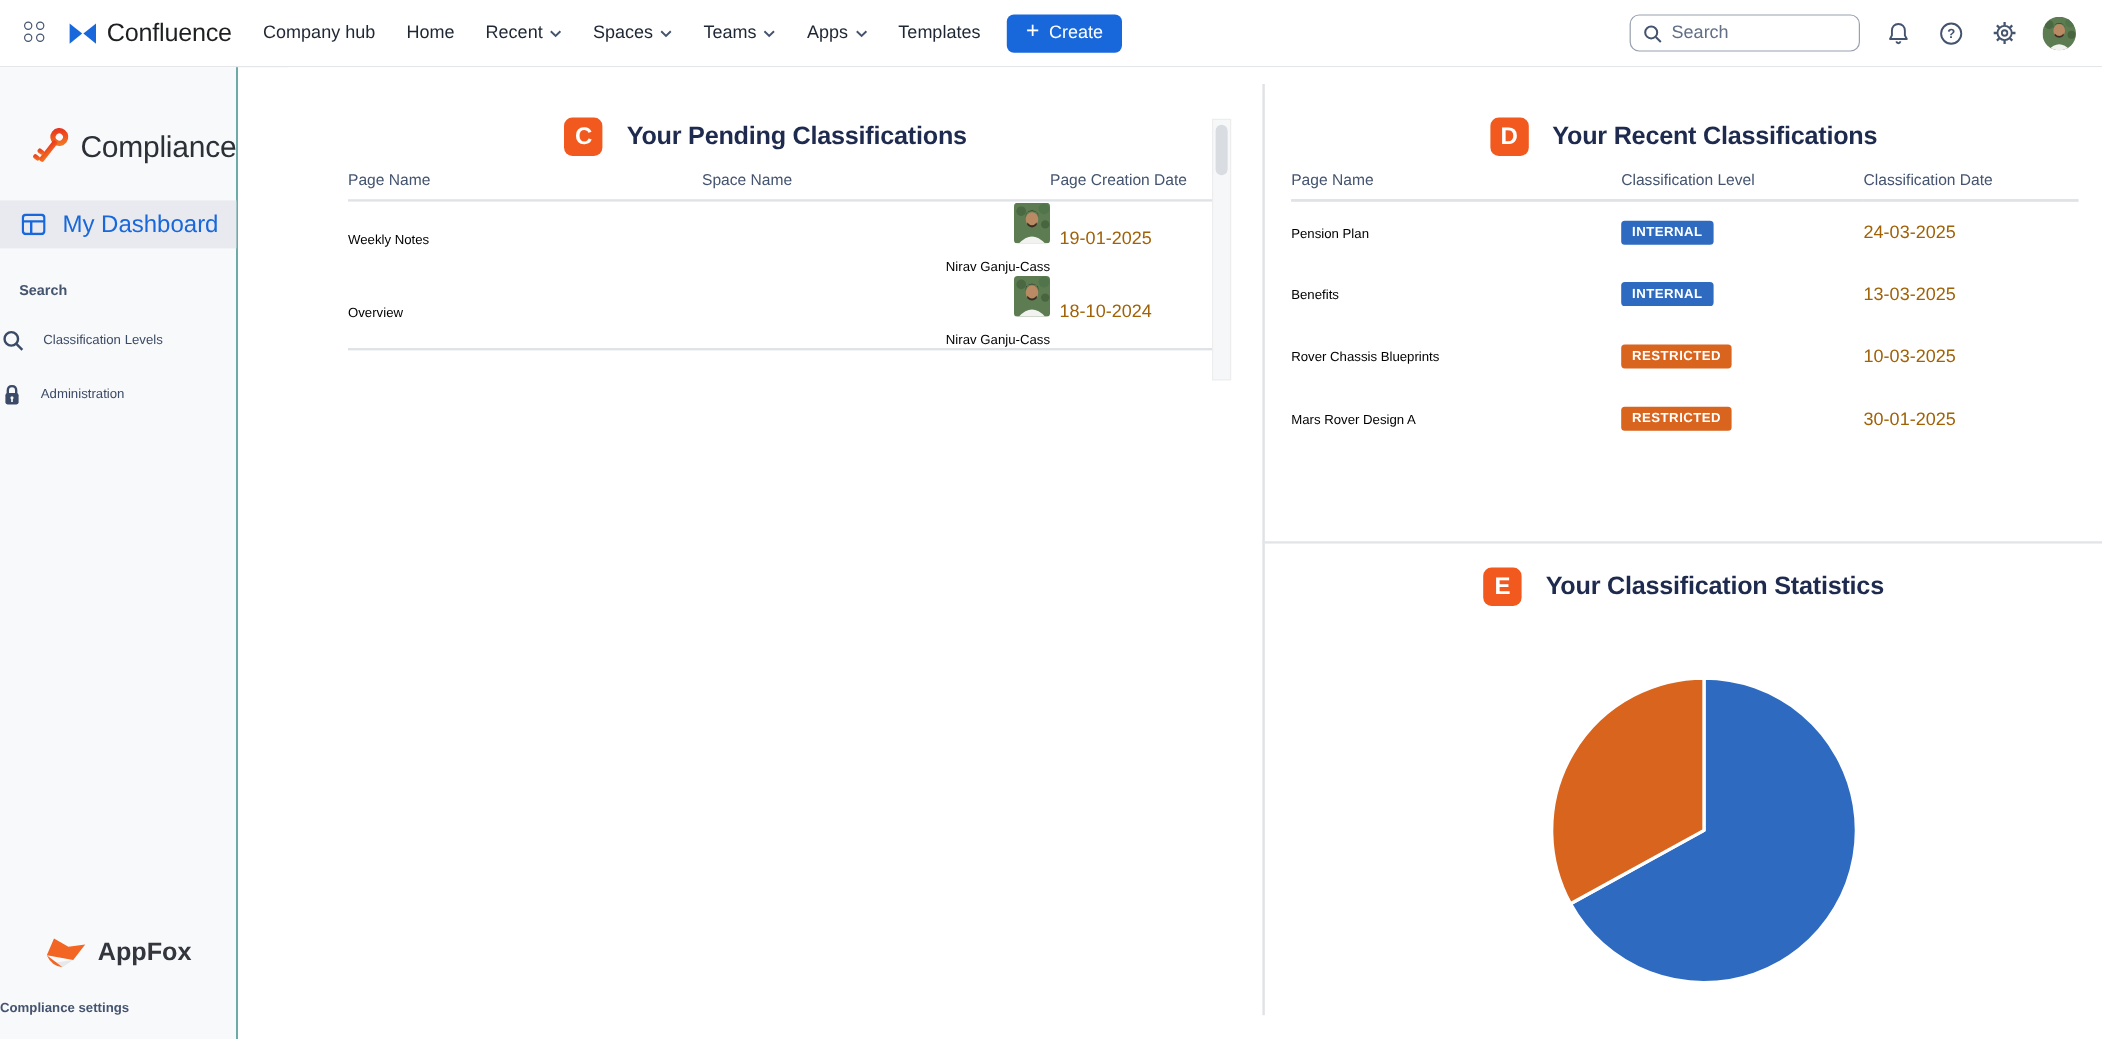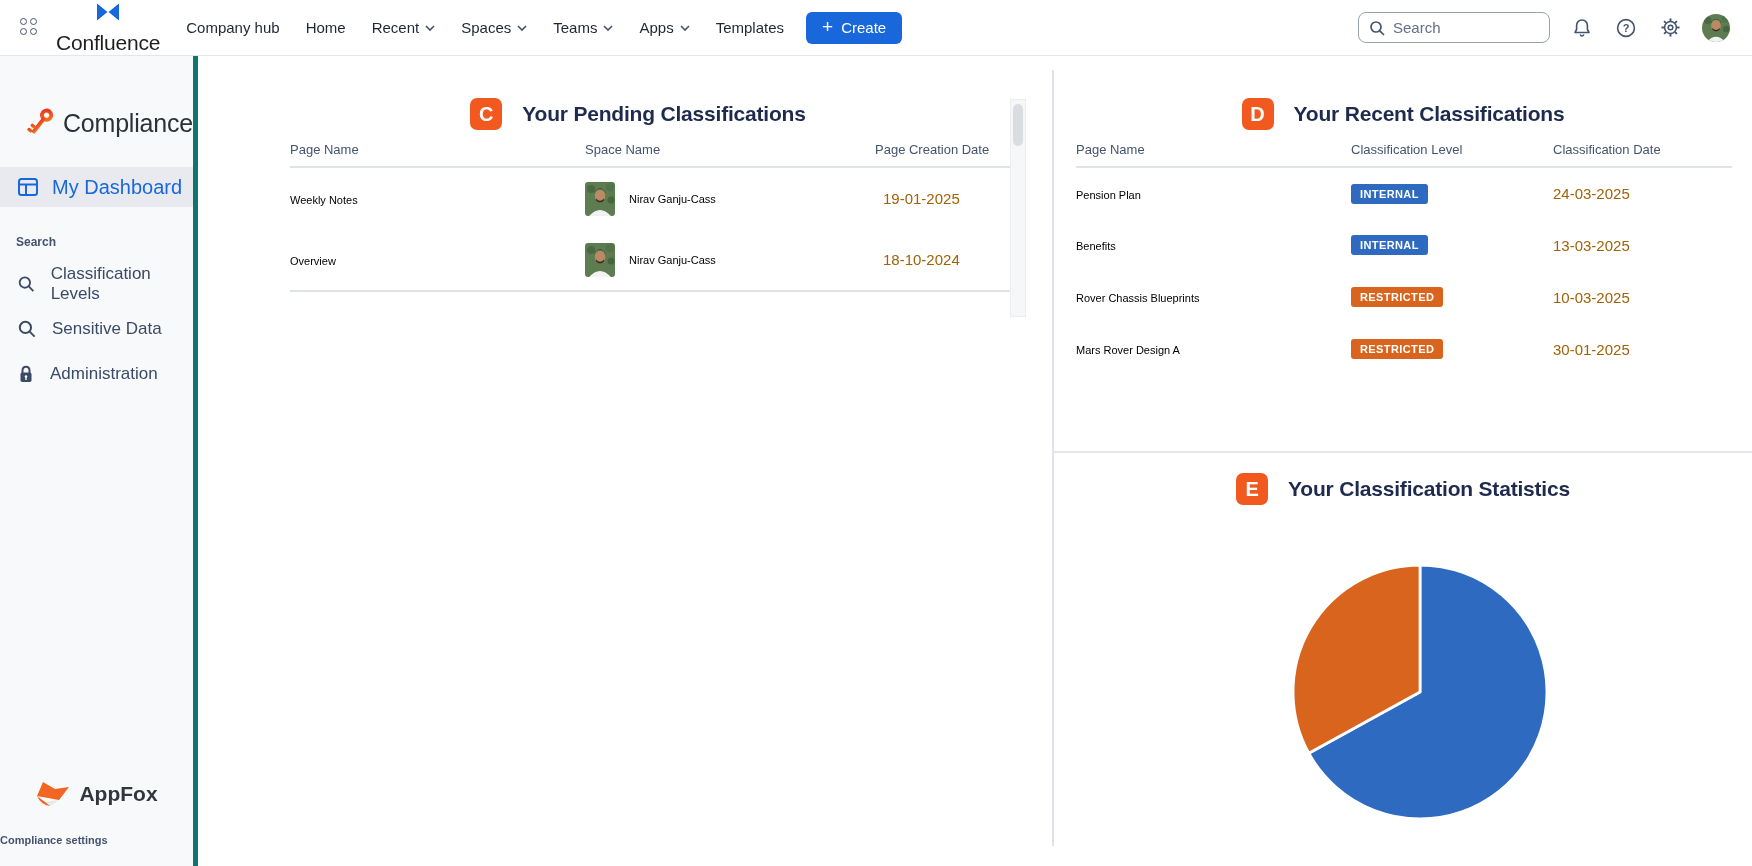--- a/index.html
+++ b/index.html
@@ -5,50 +5,50 @@
   * { margin:0; padding:0; box-sizing:border-box; }
   html,body { width:1752px; height:866px; overflow:hidden; background:#fff;
     font-family:"Liberation Sans", sans-serif; color:#1f2b4e; }
 
   
   .topbar { position:absolute; top:0; left:0; width:1752px; height:56px; background:#fff;
     border-bottom:1px solid #e4e6ea; display:flex; align-items:center; padding:0 22px 0 18px; }
   .appswitch { width:22px; height:22px; display:grid; grid-template-columns:10px 10px;
     grid-template-rows:10px 10px; align-items:center; justify-items:center; cursor:pointer; }
   .appswitch span { width:7px; height:7px; border:1.6px solid #44546f; border-radius:50%; }
-  .brandwrap { display:flex; align-items:center; margin-left:16px; gap:7px;flex-direction:column; }
+  .brandwrap { display:flex; align-items:center; margin-left:16px; gap:7px; }
   .brand-name { font-size:21px; font-weight:500; color:#1e1f21; letter-spacing:-0.2px; }
   .nav { display:flex; align-items:center; gap:26px; margin-left:26px; }
   .nav-item { font-size:15px; color:#1e2733; display:flex; align-items:center; gap:6px; cursor:pointer; }
   .chev { margin-top:2px; }
   .create-btn { margin-left:22px; height:32px; border:none; border-radius:6px; background:#1868db;
     color:#fff; font-size:15px; font-weight:500; display:flex; align-items:center; gap:8px;
     padding:0 16px; cursor:pointer; font-family:inherit; }
   .create-plus { font-size:19px; font-weight:400; line-height:1; margin-top:-2px; }
   .topbar-right { margin-left:auto; display:flex; align-items:center; gap:20px; }
   .searchbox { width:192px; height:31px; border:1px solid #98a1b0; border-radius:8px;
     display:flex; align-items:center; padding:0 10px; gap:8px; background:#fff; }
   .searchbox input { border:none; outline:none; font-size:15px; width:130px; color:#1e2733;
     font-family:inherit; background:transparent; }
   .searchbox input::placeholder { color:#626f86; }
   .icon-btn { width:24px; height:24px; display:flex; align-items:center; justify-content:center; cursor:pointer; }
   .avatar-top { width:28px; height:28px; border-radius:50%; overflow:hidden; cursor:pointer; }
 
   
   .sidebar { position:absolute; top:56px; left:0; width:198px; bottom:0; background:#f8f9fb;
-    border-right:5px solid #0f766e; }
+    border-right:1px solid #0f766e; }
   .app-logo { display:flex; align-items:center; margin:42px 0 0 26px; gap:8px; }
   .app-logo-text { font-size:25px; font-weight:500; color:#2b3137; letter-spacing:-0.2px; }
   .dash-item { margin-top:19px; height:40px; background:#e8eaef; display:flex; align-items:center;
     gap:14px; padding-left:18px; cursor:pointer; }
   .dash-item .label { color:#1868db; font-size:20px; }
   .section-label { margin:28px 0 0 16px; font-size:12px; font-weight:700; color:#44546f; }
   .side-items { margin-top:12px; }
-  .side-item { height:45px; display:flex; align-items:center; gap:16px; padding-left:18px;
-    font-size:17px; color:#3b4a66; cursor:pointer; }
+  .side-item { height:45px; display:flex; align-items:center; gap:16px; padding-left:2px;
+    font-size:11px; color:#3b4a66; cursor:pointer; }
   .sidebar-footer { position:absolute; bottom:20px; left:0; width:100%; text-align:left; }
   .fox-row { display:flex; align-items:center; justify-content:center; gap:8px; }
   .fox-name { font-size:21px; font-weight:600; color:#33373d; }
   .settings-label { margin-top:26px; font-size:11px; font-weight:700; color:#44546f; }
 
   
   .main { position:absolute; top:56px; left:240px; right:0; bottom:0; background:#fff; }
   .v-divider { position:absolute; left:812px; top:14px; width:2px; height:776px; background:#e0e2e7; }
   .h-divider { position:absolute; left:812px; right:0; top:395px; height:2px; background:#e3e5e9; }
 
@@ -63,21 +63,21 @@
   table { border-collapse:collapse; table-layout:fixed; }
   th { font-size:13px; font-weight:500; color:#44546f; text-align:left; padding-bottom:9px;
     border-bottom:2px solid #dfe3e8; }
   .page-link { color:#000000; font-size:11px; cursor:pointer; text-decoration:none; }
   .date-cell { font-size:15px; color:#a16207; }
 
   
   .table-c { position:absolute; left:50px; top:86px; width:720px; }
   .table-c td { height:62px; vertical-align:middle; }
   .table-c tbody tr:last-child td { border-bottom:2px solid #dfe3e8; }
-  .space-cell { display:flex; align-items:center; gap:14px; }
+  .space-cell { display:flex; align-items:flex-end; gap:14px;flex-direction:column; }
   .space-avatar { width:30px; height:34px; border-radius:3px; overflow:hidden; flex:0 0 auto; }
   .table-c .date-cell { padding-left:8px; }
 
   .scrollbar { position:absolute; left:770px; top:43px; width:16px; height:218px;
     background:#f6f7f8; border:1px solid #ededee; cursor:pointer; }
   .scroll-thumb { position:absolute; top:4px; left:2px; width:10px; height:42px;
     border-radius:5px; background:#d9dce1; }
 
   
   .table-d { position:absolute; left:836px; top:86px; width:656px; }
@@ -225,27 +225,20 @@
 
   <div class="section-label">Search</div>
 
   <div class="side-items">
     <div class="side-item">
       <svg width="18" height="18" viewBox="0 0 17 17">
         <circle cx="7" cy="7" r="5.3" fill="none" stroke="#3b4a66" stroke-width="1.9"></circle>
         <line x1="11" y1="11" x2="15.7" y2="15.7" stroke="#3b4a66" stroke-width="1.9"></line>
       </svg>
       <span>Classification Levels</span>
-    </div>
-    <div class="side-item">
-      <svg width="18" height="18" viewBox="0 0 17 17">
-        <circle cx="7" cy="7" r="5.3" fill="none" stroke="#3b4a66" stroke-width="1.9"></circle>
-        <line x1="11" y1="11" x2="15.7" y2="15.7" stroke="#3b4a66" stroke-width="1.9"></line>
-      </svg>
-      <span>Sensitive Data</span>
     </div>
     <div class="side-item">
       <svg width="16" height="18" viewBox="0 0 16 18">
         <path d="M4.5,8 L4.5,5.5 C4.5,3.2 6,1.8 8,1.8 C10,1.8 11.5,3.2 11.5,5.5 L11.5,8" fill="none" stroke="#3b4a66" stroke-width="2"></path>
         <rect x="2.5" y="7.5" width="11" height="9.5" rx="1.8" fill="#3b4a66"></rect>
         <circle cx="8" cy="11.5" r="1.3" fill="#f8f9fb"></circle>
         <rect x="7.3" y="12" width="1.4" height="3" fill="#f8f9fb"></rect>
       </svg>
       <span>Administration</span>
     </div>

